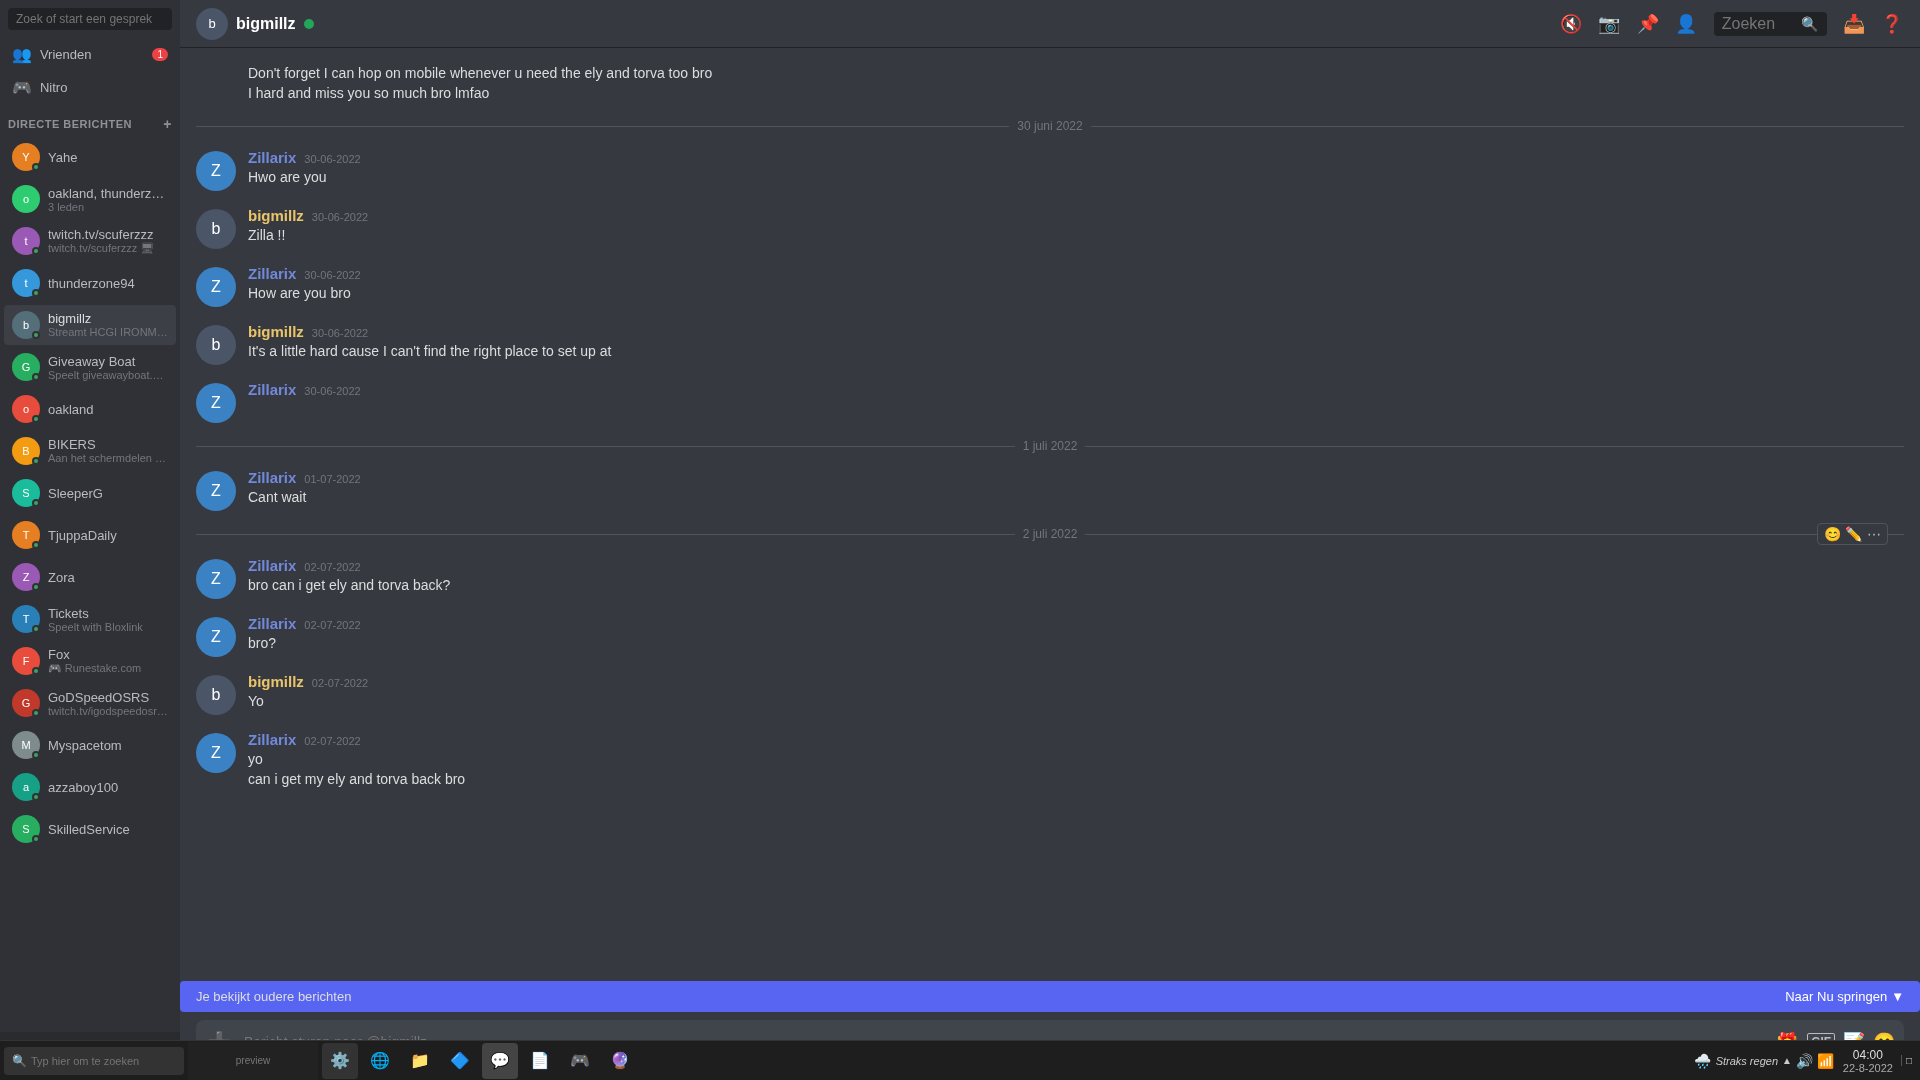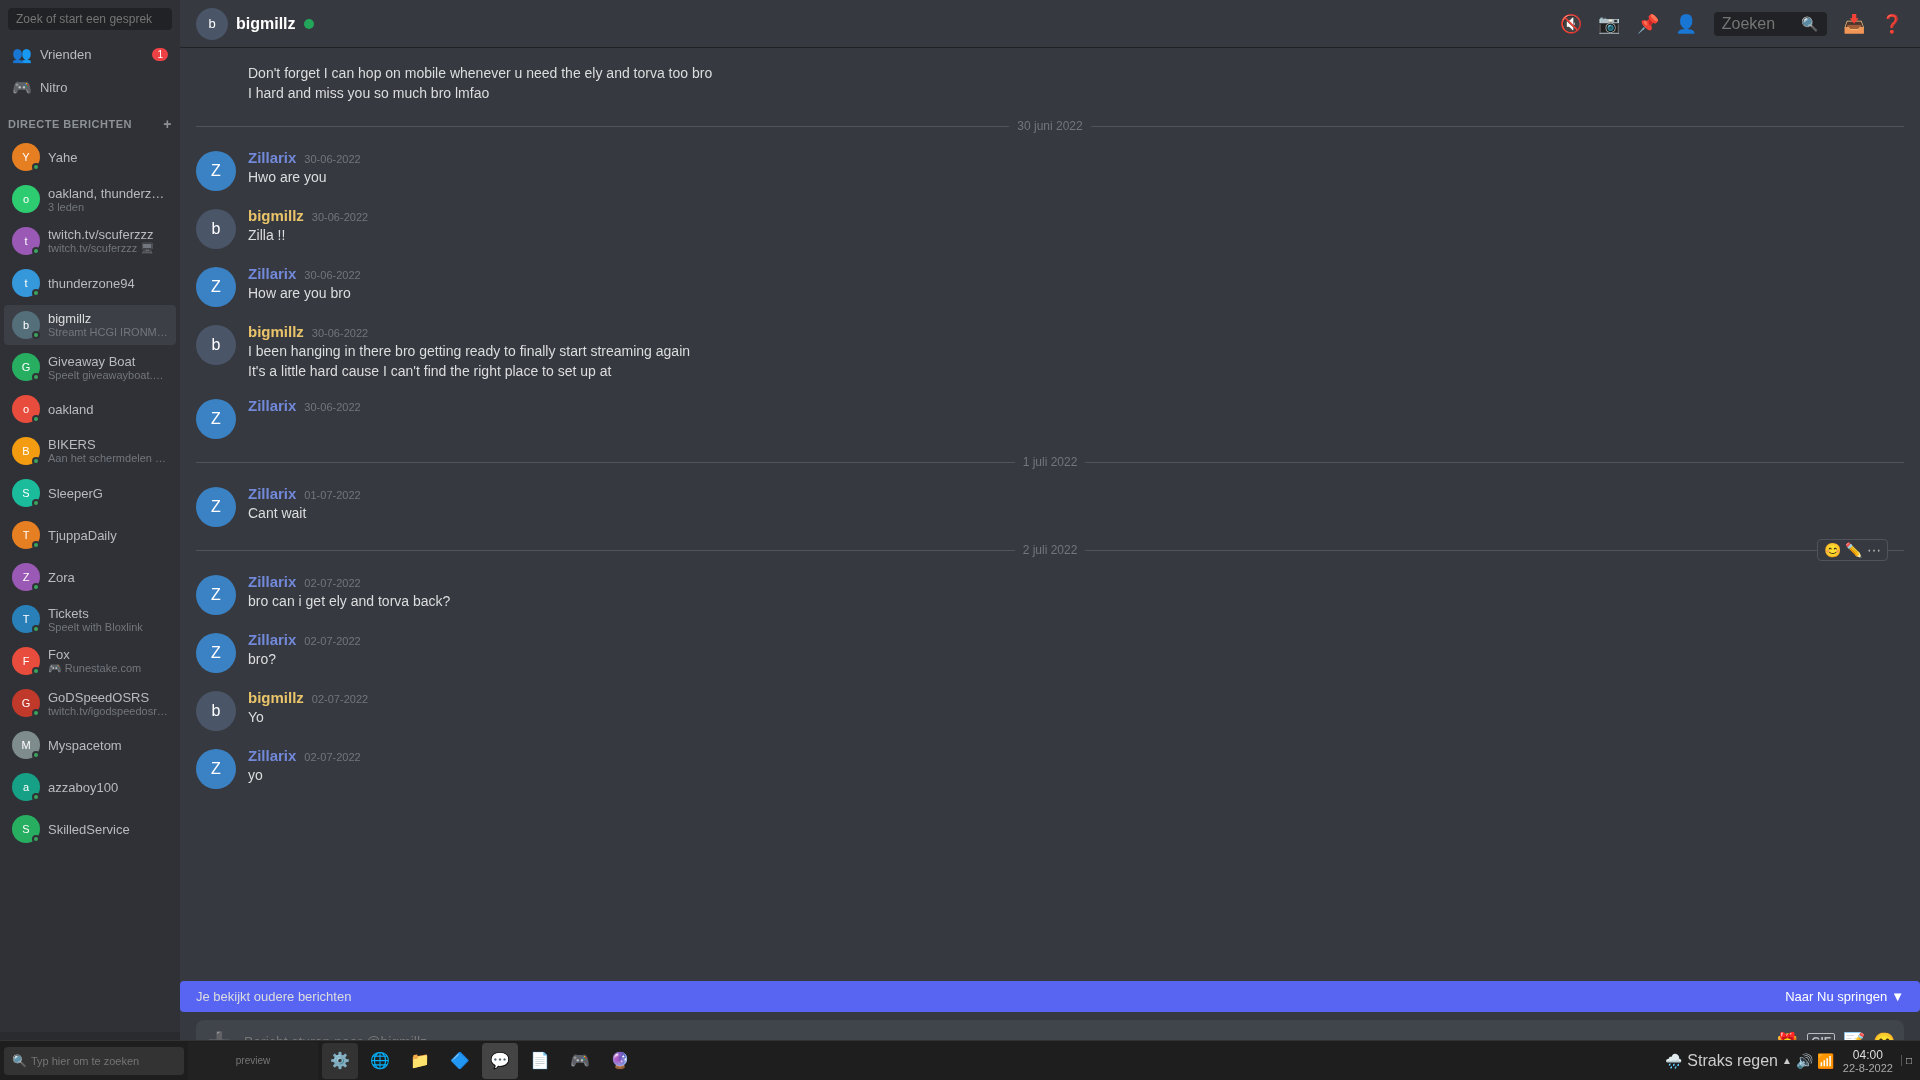--- a/index.html
+++ b/index.html
@@ -312,21 +312,20 @@
         </div>
       </div>
 
       <div class="message-group">
         <div class="message-avatar av-bigmillz">b</div>
         <div class="message-content">
           <div class="message-header">
             <span class="message-username message-username-gray">bigmillz</span>
             <span class="message-timestamp">30-06-2022</span>
           </div>
-          <div class="message-text">I been hanging in there bro getting ready to finally start streaming again</div>
           <div class="message-text">It's a little hard cause I can't find the right place to set up at</div>
         </div>
       </div>
 
       <div class="message-group">
         <div class="message-avatar av-zillarix">Z</div>
         <div class="message-content">
           <div class="message-header">
             <span class="message-username message-username-blue">Zillarix</span>
             <span class="message-timestamp">30-06-2022</span>
@@ -397,20 +396,21 @@
       </div>
 
       <div class="message-group">
         <div class="message-avatar av-zillarix">Z</div>
         <div class="message-content">
           <div class="message-header">
             <span class="message-username message-username-blue">Zillarix</span>
             <span class="message-timestamp">02-07-2022</span>
           </div>
           <div class="message-text">yo</div>
+          <div class="message-text">can i get my ely and torva back bro</div>
         </div>
       </div>
 
     </div>
 
     <div class="older-messages-banner">
       <span>Je bekijkt oudere berichten</span>
       <div class="jump-to-present">
         <span>Naar Nu springen</span>
         <span>▼</span>
@@ -464,21 +464,21 @@
     <div class="taskbar-item">
       <span style="font-size:16px;">🎮</span>
     </div>
     <div class="taskbar-item">
       <span style="font-size:16px;">🔮</span>
     </div>
   </div>
   <div class="taskbar-right">
     <div class="taskbar-systray">
       <span style="font-size:14px;">🌧️</span>
-      <span style="font-size:16px;">Straks regen</span>
+      <span style="font-size:11px;font-style:italic;">Straks regen</span>
       <span style="font-size:10px;">▲</span>
       <span style="font-size:14px;">🔊</span>
       <span style="font-size:14px;">📶</span>
     </div>
     <div class="taskbar-clock">
       <div style="font-size:12px;color:#ddd;">04:00</div>
       <div style="font-size:11px;color:#aaa;">22-8-2022</div>
     </div>
     <span style="font-size:10px;border-left:1px solid #555;padding-left:4px;">□</span>
   </div>

